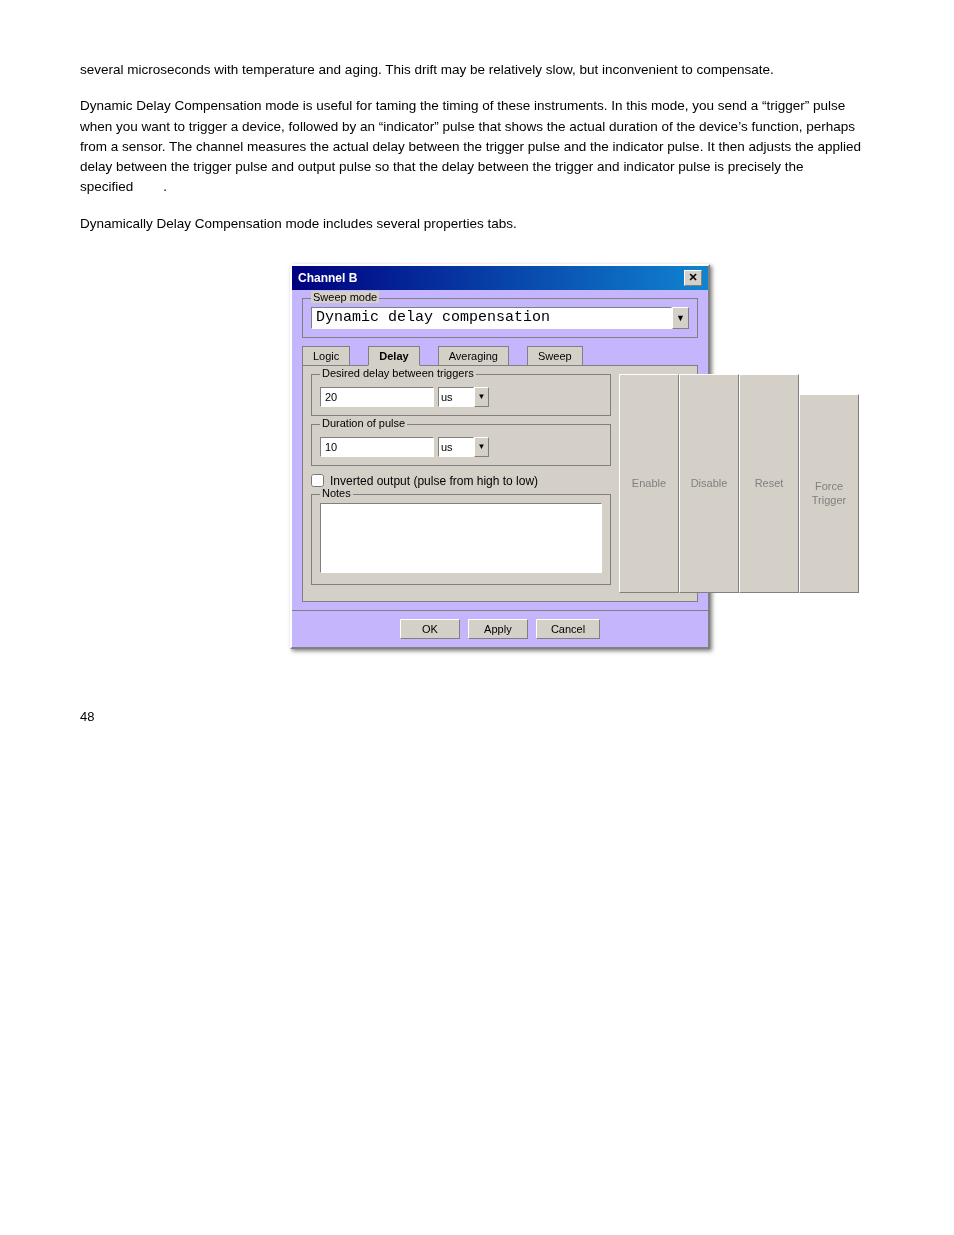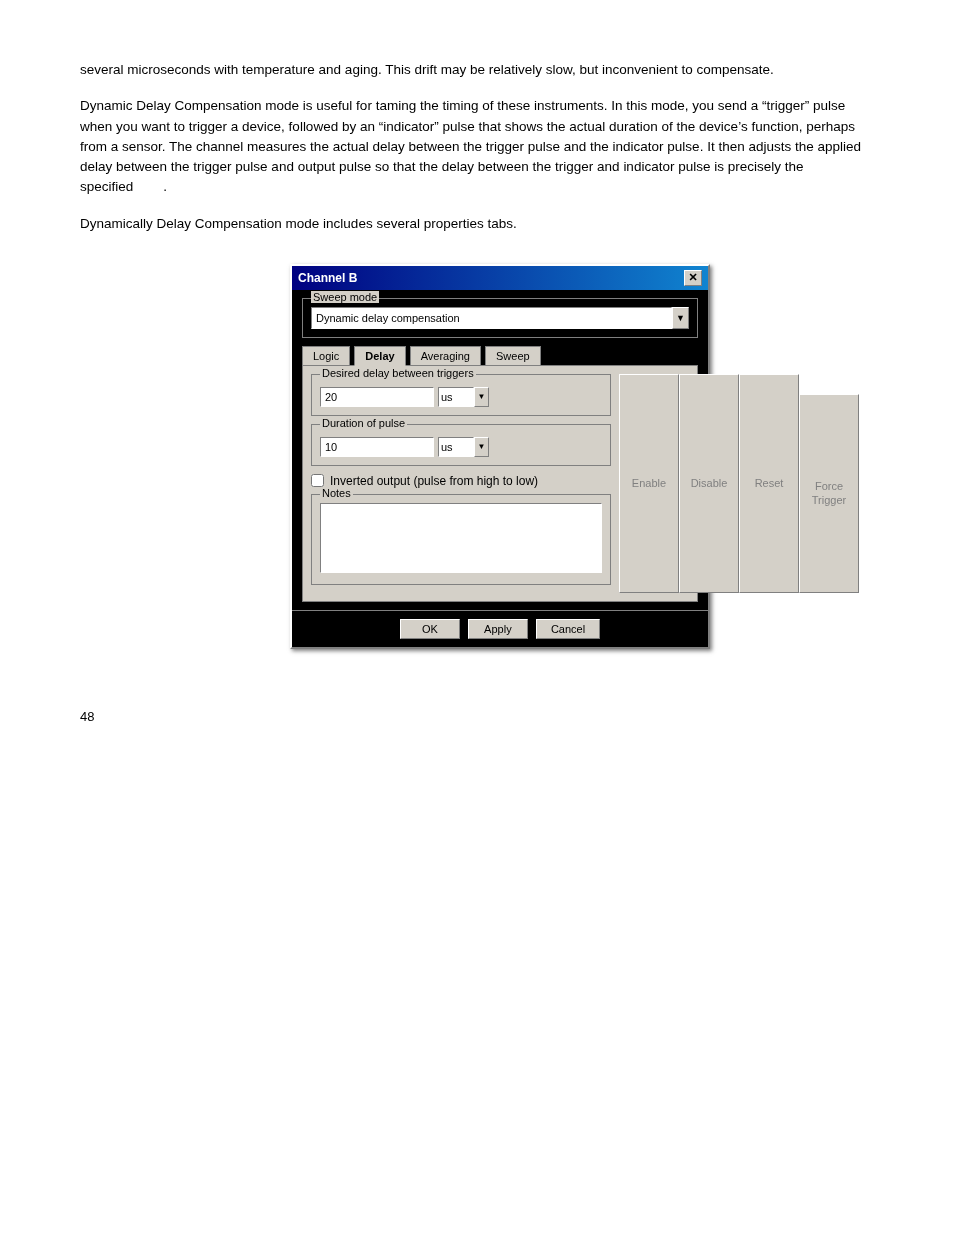--- a/index.html
+++ b/index.html
@@ -21,21 +21,21 @@
       line-height: 1.5;
       font-size: 13.5px;
     }
     .dialog-container {
       display: flex;
       justify-content: center;
       margin: 30px 0;
     }
     .dialog {
       width: 420px;
-      background: #000000;
+      background: #c4b5fd;
       border: 2px solid #808080;
       border-top: 2px solid #ffffff;
       border-left: 2px solid #ffffff;
       box-shadow: 2px 2px 4px rgba(0,0,0,0.5);
       font-size: 12px;
       font-family: 'Tahoma', Arial, sans-serif;
       margin-left: 46px;
     }
     .dialog-titlebar {
       background: linear-gradient(to right, #000080, #1084d0);
@@ -83,43 +83,43 @@
     }
     .timing-mode-group {
       margin-bottom: 8px;
     }
     .win-select {
       flex: 1;
       height: 22px;
       background: white;
       border: 1px solid;
       border-color: #808080 #ffffff #ffffff #808080;
-      font-size: 11px;
-      font-family: Liberation Sans, sans-serif;
+      font-size: 15px;
+      font-family: Liberation Mono, monospace;
       padding: 1px 4px;
       appearance: none;
       -webkit-appearance: none;
     }
     .select-arrow-btn {
       width: 17px;
       height: 22px;
       background: #d4d0c8;
       border: 1px solid;
       border-color: #ffffff #808080 #808080 #ffffff;
       display: flex;
       align-items: center;
       justify-content: center;
       cursor: pointer;
       font-size: 9px;
     }
     .tabs-row {
       display: flex;
       align-items: flex-start;
       margin-bottom: 0;
-      gap: 4px;
+      gap: 18px;
     }
     .tab {
       padding: 3px 10px;
       background: #d4d0c8;
       border: 1px solid #808080;
       border-bottom: none;
       cursor: pointer;
       font-size: 11px;
       font-family: 'Tahoma', Arial, sans-serif;
       position: relative;

